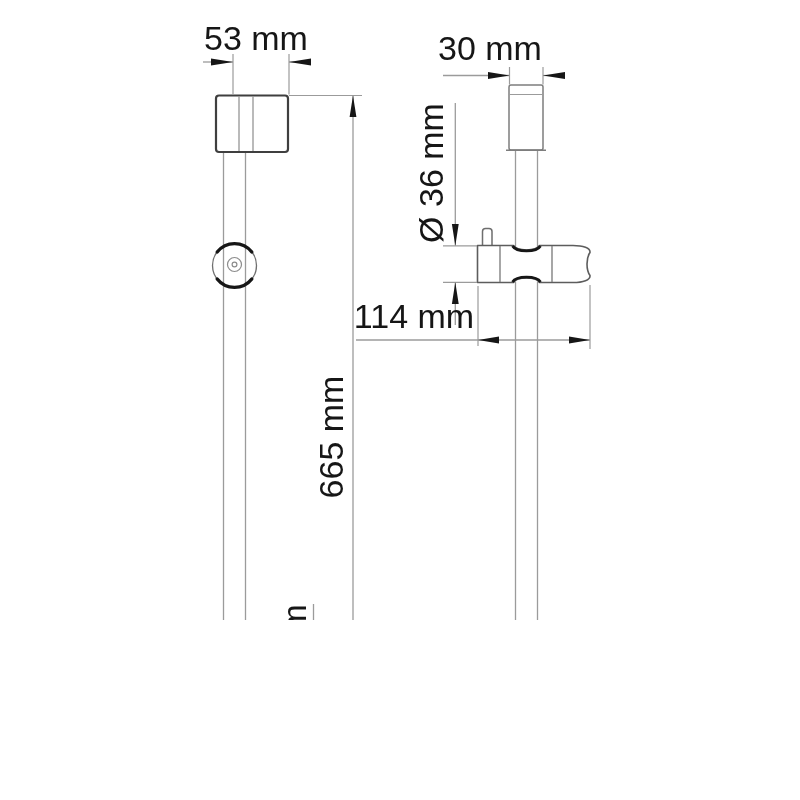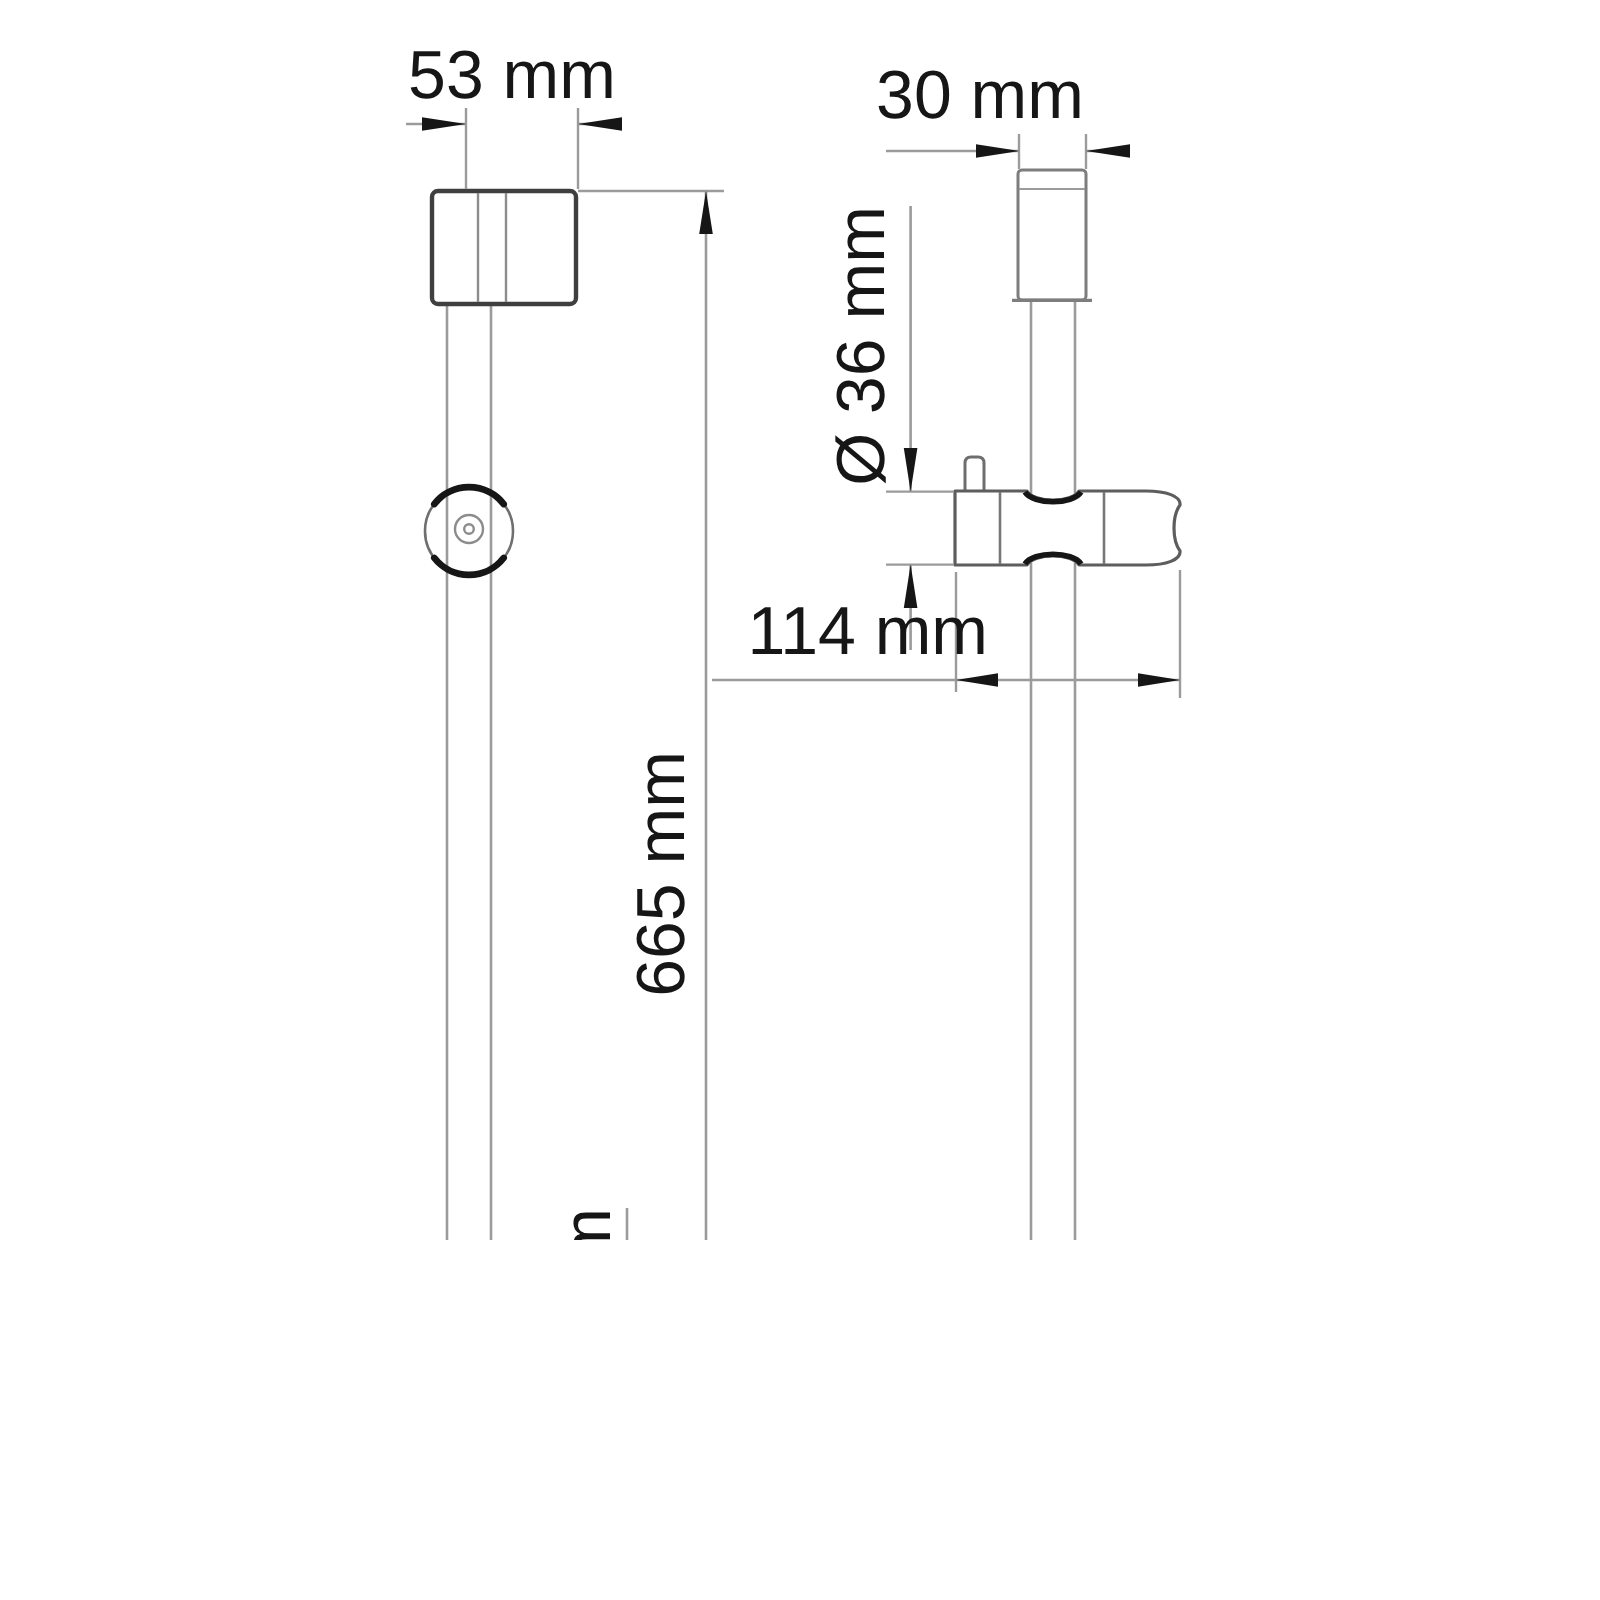--- a/index.html
+++ b/index.html
@@ -121,20 +121,20 @@
       <polygon points="538,675 559.5,671.6 559.5,678.4" fill="#161616"></polygon>
     </g>
   </svg>
 
   <div class="dim-label" style="left:176px;top:18px;width:160px;">53 mm</div>
 
   <div class="dim-label" style="left:410px;top:28px;width:160px;text-align:center;">30 mm</div>
 
   <div class="dim-label rot" style="left:356px;top:153px;width:150px;height:40px;">Ø 36 mm</div>
 
-  <div class="dim-label" style="left:334px;top:296px;width:160px;text-align:right;">114 mm</div>
+  <div class="dim-label" style="left:334px;top:296px;width:160px;">114 mm</div>
 
   <div class="dim-label rot" style="left:261px;top:417px;width:140px;height:40px;">665 mm</div>
 
   <div class="dim-label rot" style="left:234px;top:636px;width:120px;height:40px;">55 mm</div>
 
 
 </div>
 
 </body></html>

